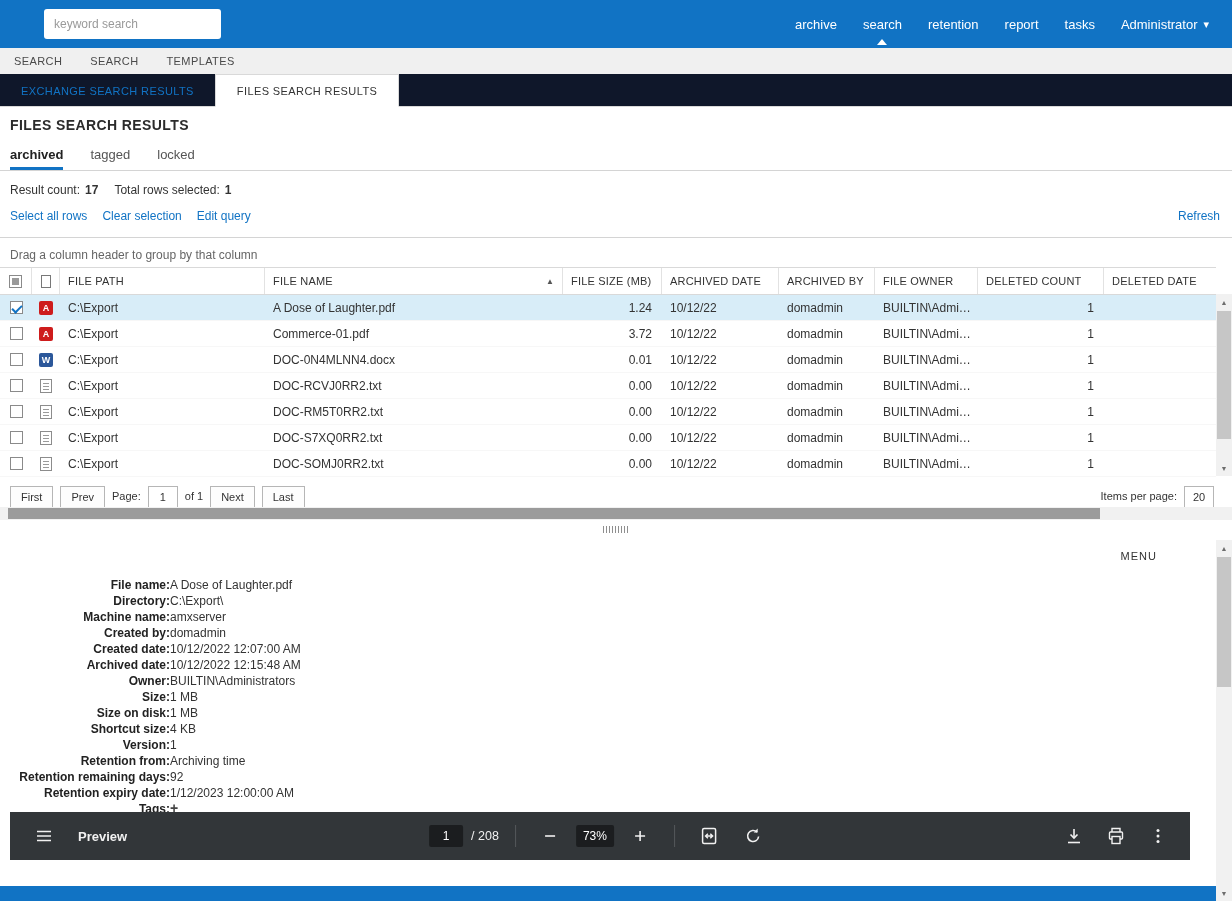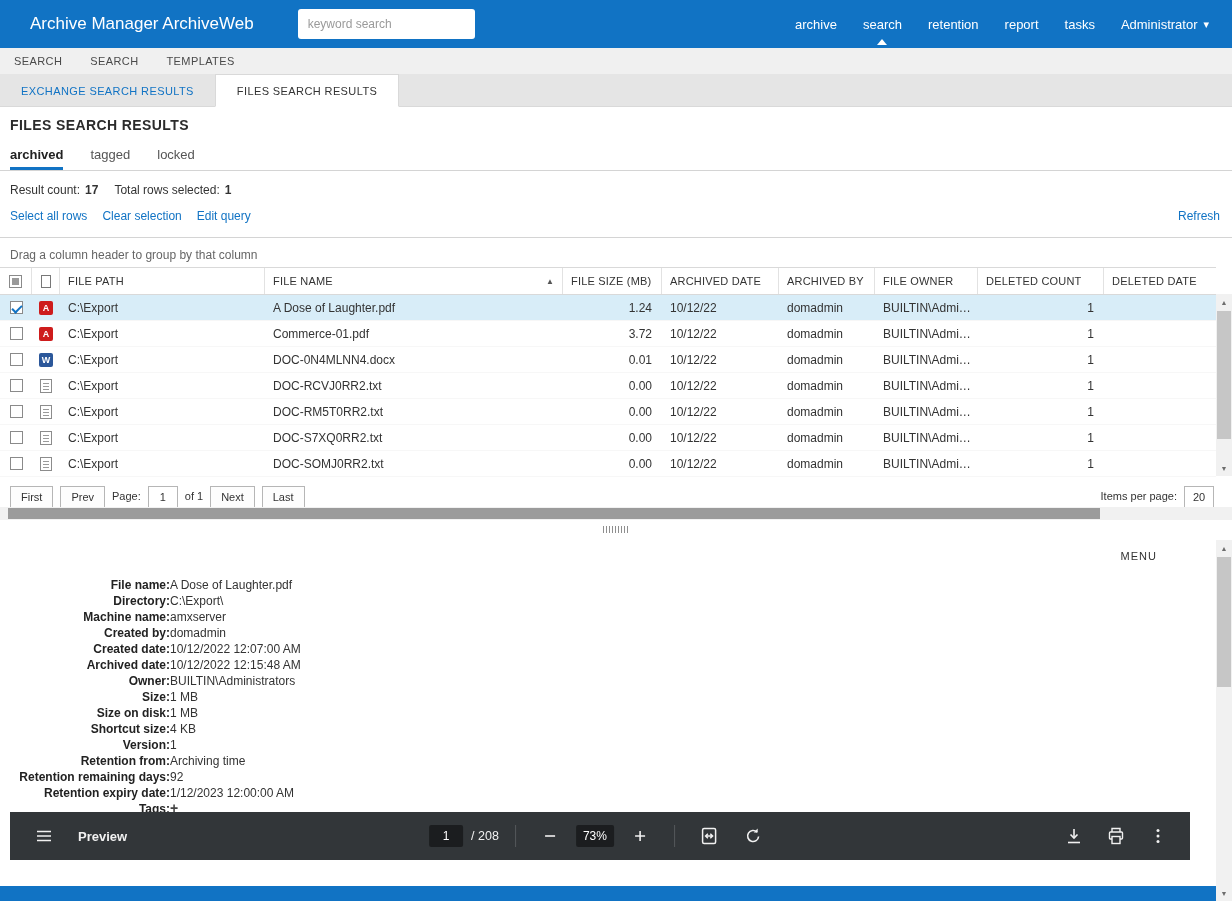--- a/index.html
+++ b/index.html
@@ -14,21 +14,21 @@
   .topnav { margin-left:auto; display:flex; align-items:stretch; height:100%; margin-right:10px; }
   .topnav-item { color:#fff; font-size:13px; padding:0 13px; display:flex; align-items:center; position:relative; cursor:pointer; white-space:nowrap; }
   .nav-caret { position:absolute; bottom:3px; left:50%; margin-left:-5px; width:0; height:0; border-left:5px solid transparent; border-right:5px solid transparent; border-bottom:6px solid #fff; }
   .admin-caret { margin-left:6px; font-size:11px; }
 
   
   .subnav { position:absolute; top:48px; left:0; width:1232px; height:26px; background:#f0f0f0; display:flex; align-items:center; }
   .subnav-item { font-size:11px; color:#4a4a4a; padding:0 14px; letter-spacing:.4px; cursor:pointer; }
 
   
-  .tabstrip { position:absolute; top:74px; left:0; width:1232px; height:33px; background:#e5e5e5; border-bottom:1px solid #d9d9d9; display:flex; }
+  .tabstrip { position:absolute; top:74px; left:0; width:1232px; height:33px; background:#0f172a; border-bottom:1px solid #d9d9d9; display:flex; }
   .tab { height:33px; display:flex; align-items:center; padding:0 21px; font-size:11px; letter-spacing:.4px; cursor:pointer; white-space:nowrap; }
   .tab.inactive { color:#1173c4; }
   .tab.active { color:#333; border:1px solid #d9d9d9; border-bottom:1px solid #fff; background:#fff; }
 
   
   .results { position:absolute; top:107px; left:0; width:1232px; height:413px; background:#fff; }
   .page-title { font-size:14px; font-weight:bold; letter-spacing:.4px; margin:10px 0 0 10px; color:#2b2b2b; }
   .viewtabs { display:flex; gap:27px; margin:14px 0 0 10px; }
   .viewtab { font-size:13px; color:#555; padding-bottom:5px; border-bottom:3px solid transparent; cursor:pointer; }
   .viewtab.active { color:#222; font-weight:bold; border-bottom-color:#1173c4; }
@@ -123,21 +123,20 @@
   .pdf-total { font-size:12.5px; color:#f1f1f1; white-space:nowrap; }
   .pdf-sep { width:1px; height:22px; background:#55585c; margin:0 8px; }
   .pdf-right { margin-left:auto; display:flex; align-items:center; gap:6px; padding-right:14px; }
 
   .bottomstrip { position:absolute; top:886px; left:0; width:1216px; height:15px; background:#1173c4; }
 </style>
 </head>
 <body>
 
 <header class="topbar">
-  <div class="app-title">Archive Manager ArchiveWeb</div>
   <input class="kw-search" type="text" placeholder="keyword search" style="">
   <nav class="topnav">
     <div class="topnav-item">
         <span>archive</span>
       </div>
     <div class="topnav-item">
         <span>search</span>
         <span class="nav-caret"></span>
       </div>
     <div class="topnav-item">

